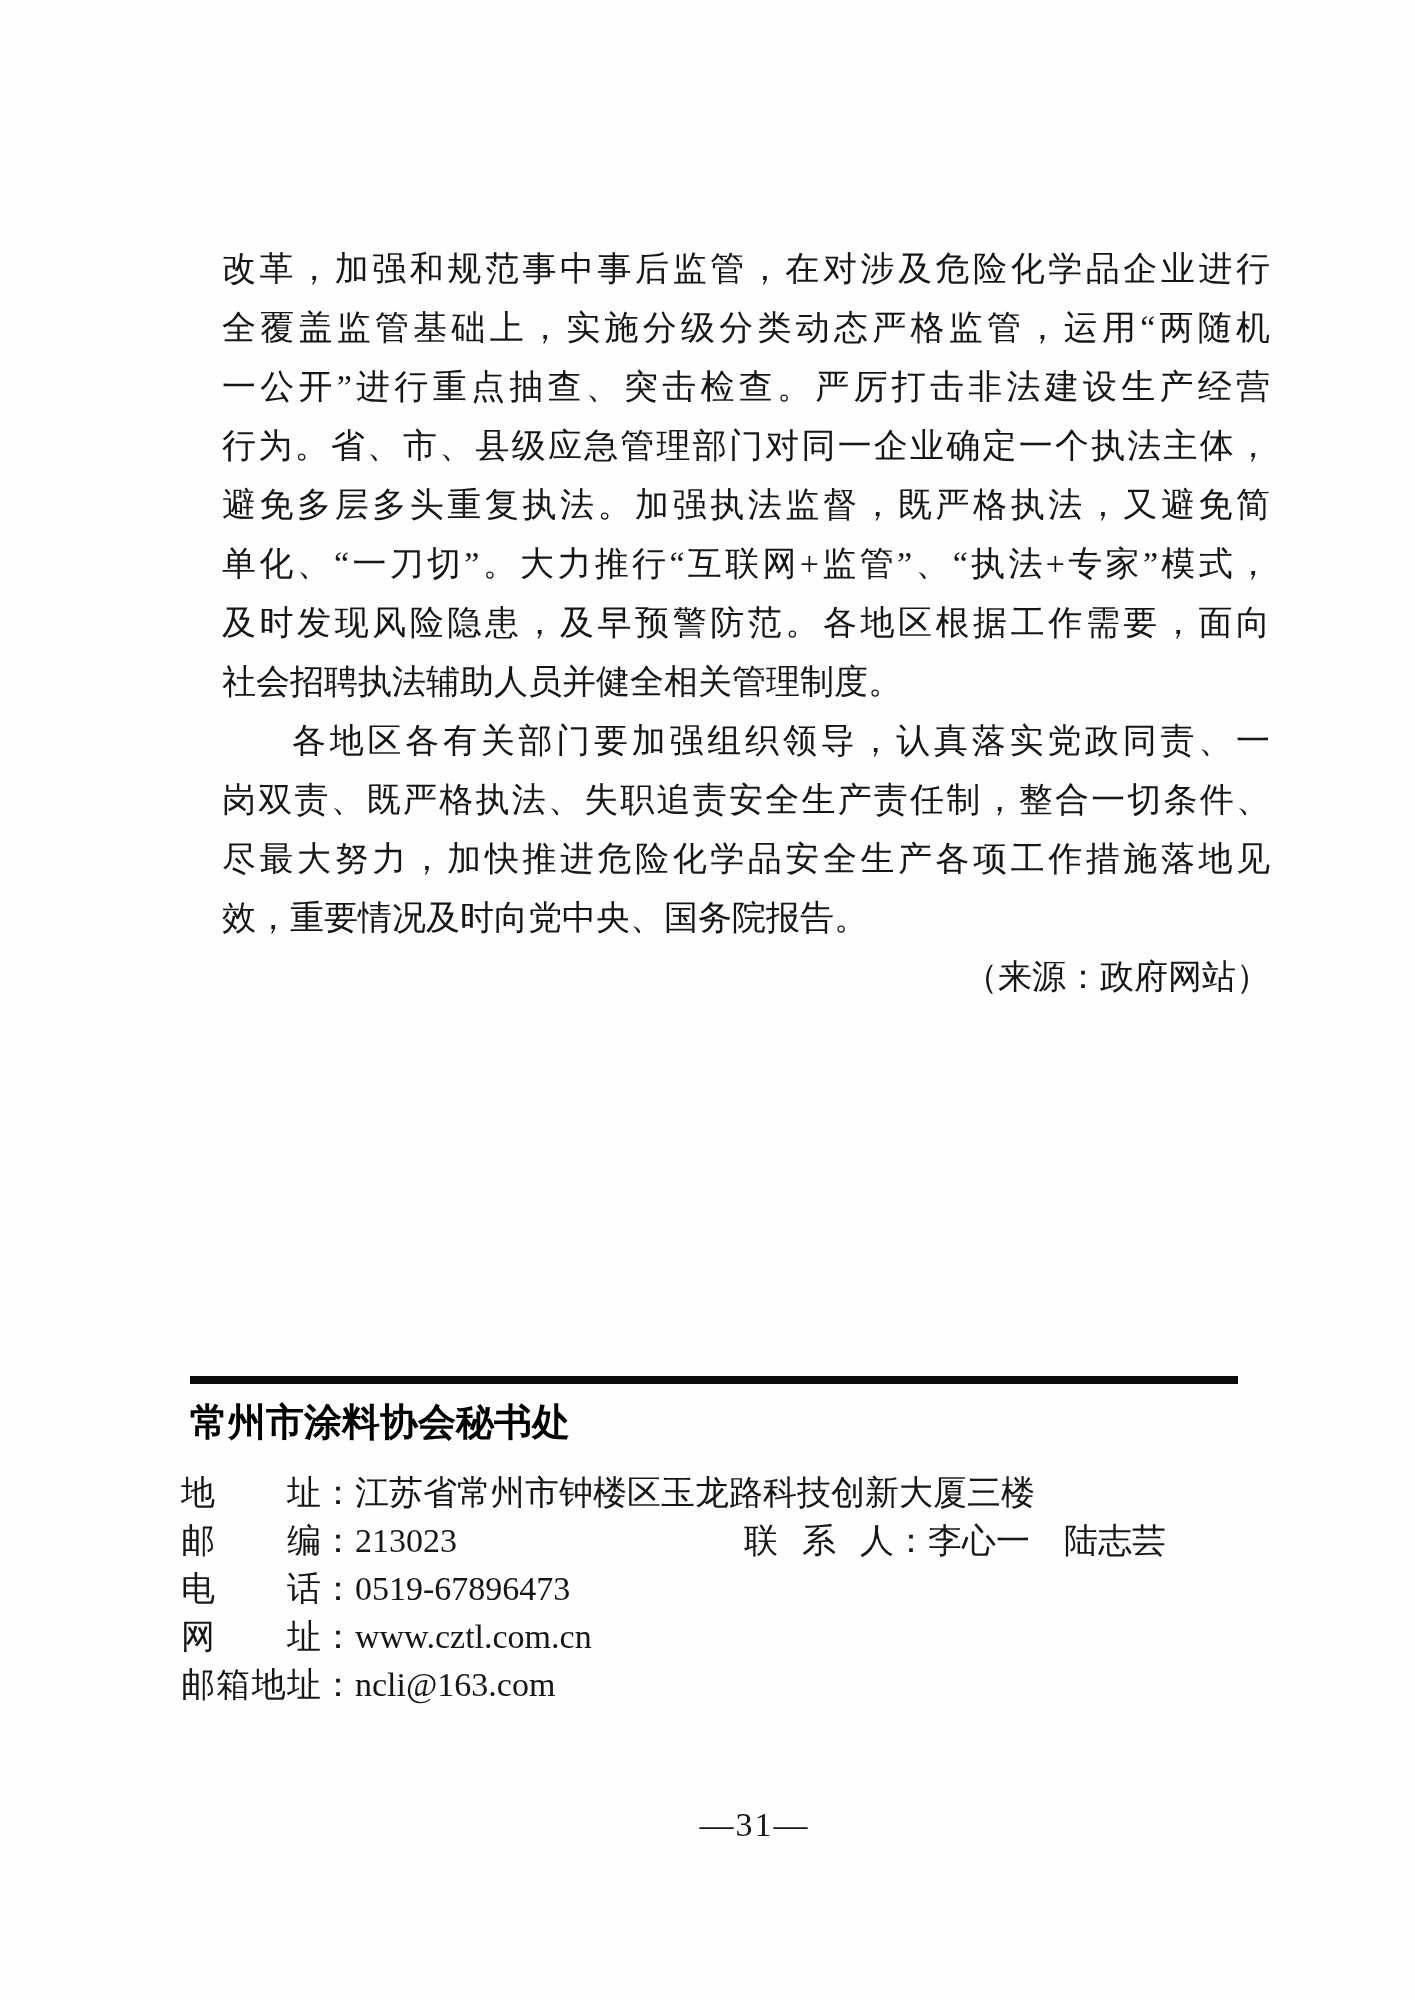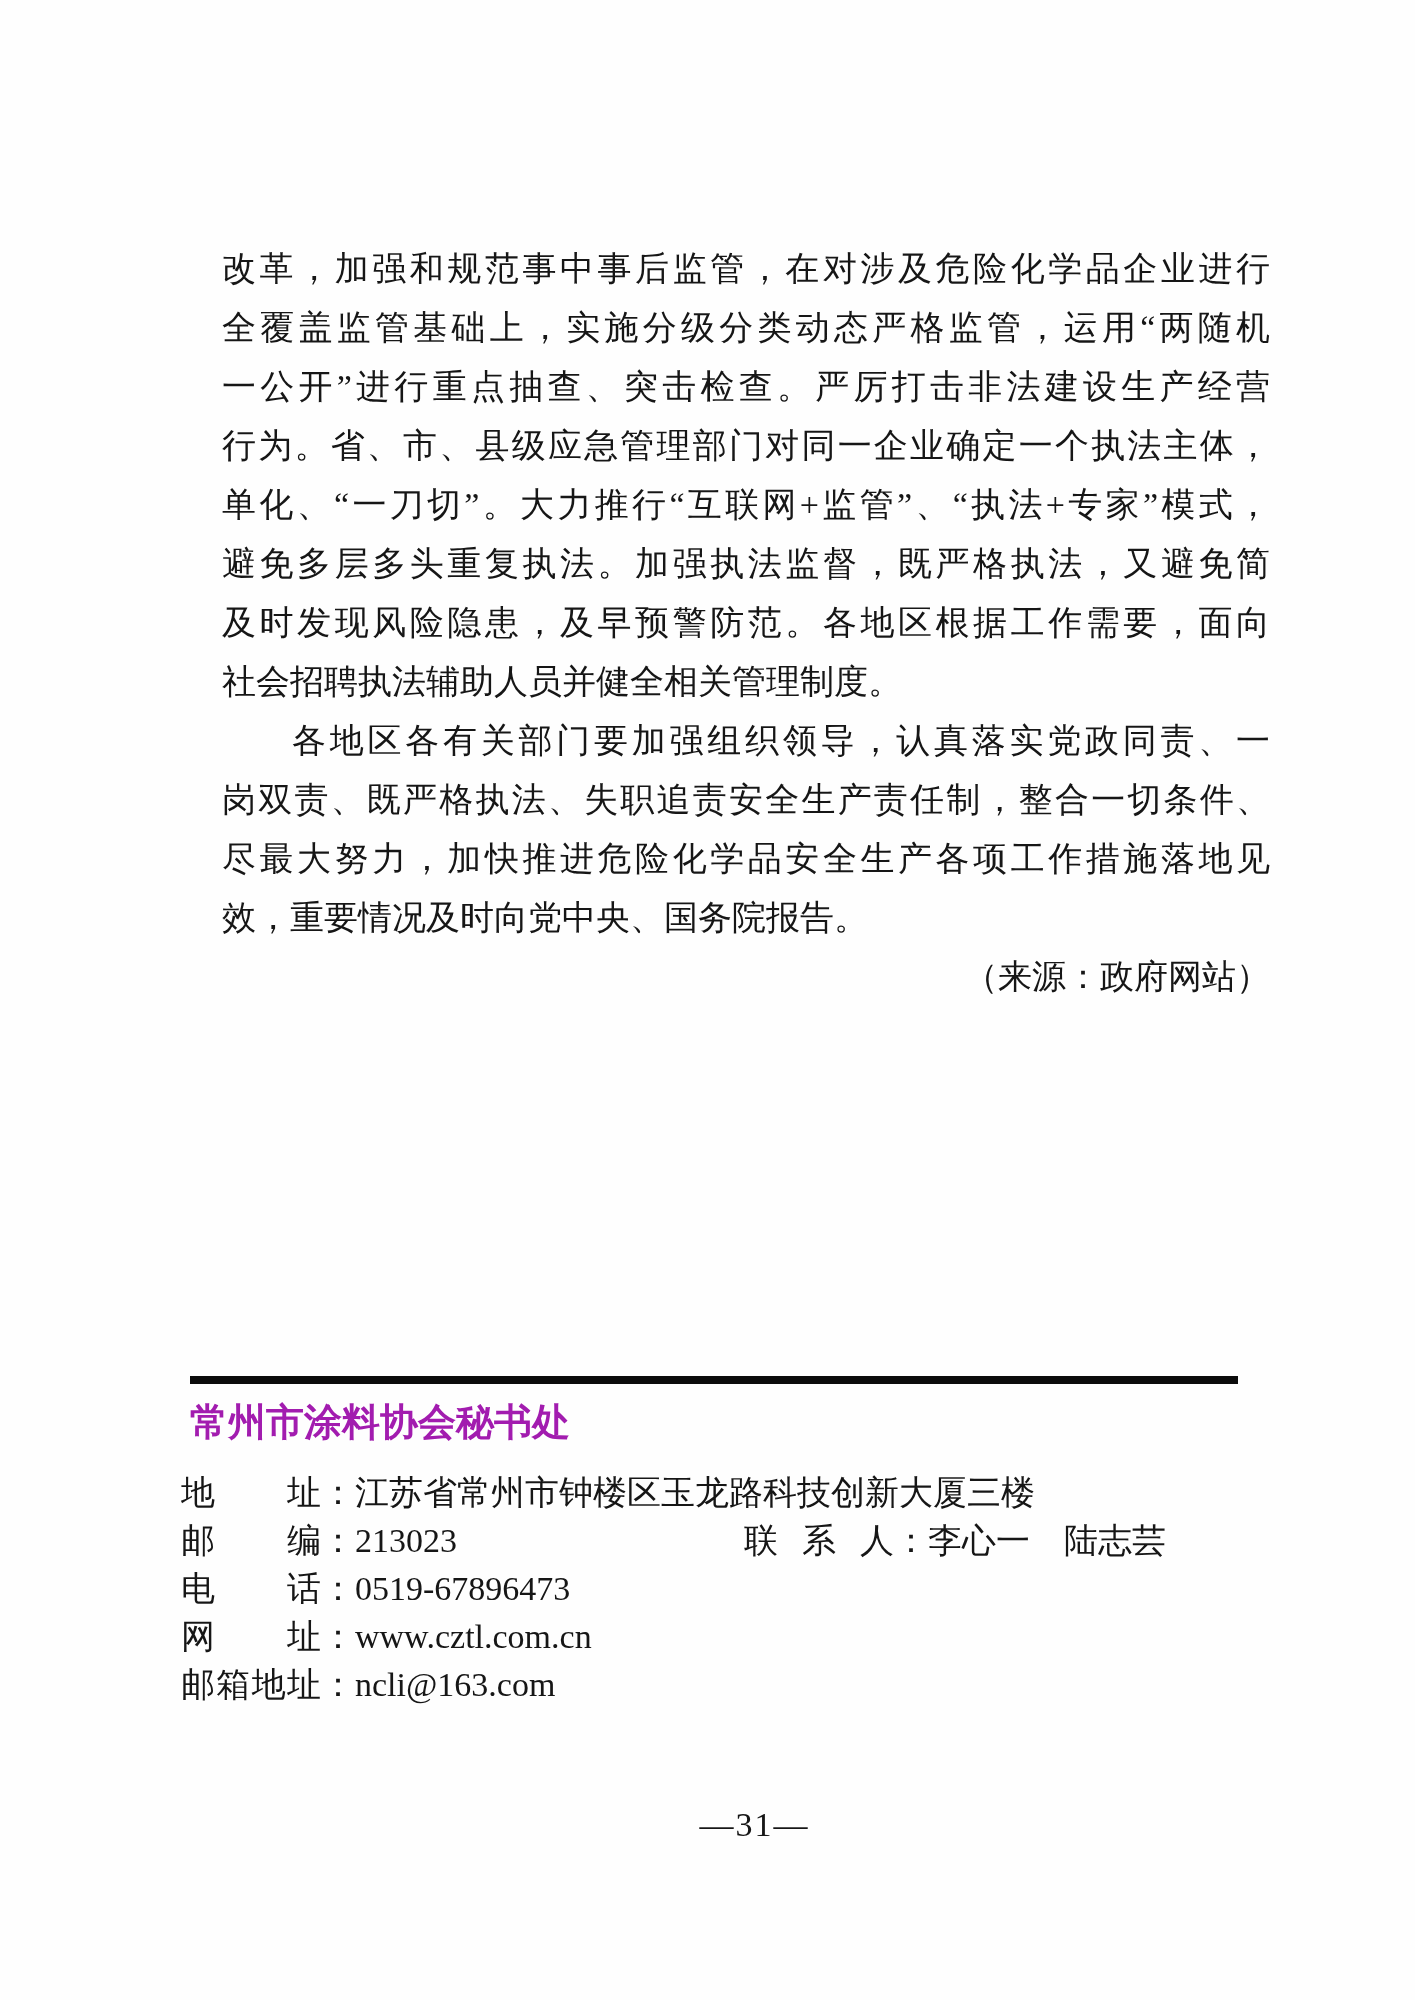--- a/index.html
+++ b/index.html
@@ -41,21 +41,21 @@
     background:#0b0b0b;
   }
   .footer-heading {
     position:absolute;
     left:190px; top:1398px;
     width:1048px;
     line-height:48px;
     font-size:38px;
     font-weight:bold;
     font-family:"Liberation Sans","DejaVu Sans",sans-serif;
-    color:#a21caf;
+    color:#000000;
   }
   .contact {
     position:absolute;
     left:181px; top:1469px;
     width:1048px;
     font-size:34px;
   }
   .crow {
     position:relative;
     height:48px;
@@ -94,22 +94,22 @@
 </head>
 <body>
 
 <div class="page">
 
   <div class="body-text">
     <div class="bline justify">改革，加强和规范事中事后监管，在对涉及危险化学品企业进行</div>
     <div class="bline justify">全覆盖监管基础上，实施分级分类动态严格监管，运用“两随机</div>
     <div class="bline justify">一公开”进行重点抽查、突击检查。严厉打击非法建设生产经营</div>
     <div class="bline justify">行为。省、市、县级应急管理部门对同一企业确定一个执法主体，</div>
+    <div class="bline justify">避免多层多头重复执法。加强执法监督，既严格执法，又避免简</div>
     <div class="bline justify">单化、“一刀切”。大力推行“互联网+监管”、“执法+专家”模式，</div>
-    <div class="bline justify">避免多层多头重复执法。加强执法监督，既严格执法，又避免简</div>
     <div class="bline justify">及时发现风险隐患，及早预警防范。各地区根据工作需要，面向</div>
     <div class="bline leftal">社会招聘执法辅助人员并健全相关管理制度。</div>
     <div class="bline justify indent">各地区各有关部门要加强组织领导，认真落实党政同责、一</div>
     <div class="bline justify">岗双责、既严格执法、失职追责安全生产责任制，整合一切条件、</div>
     <div class="bline justify">尽最大努力，加快推进危险化学品安全生产各项工作措施落地见</div>
     <div class="bline leftal">效，重要情况及时向党中央、国务院报告。</div>
     <div class="bline rightal">（来源：政府网站）</div>
   </div>
 
   <div class="footer-rule"></div>

